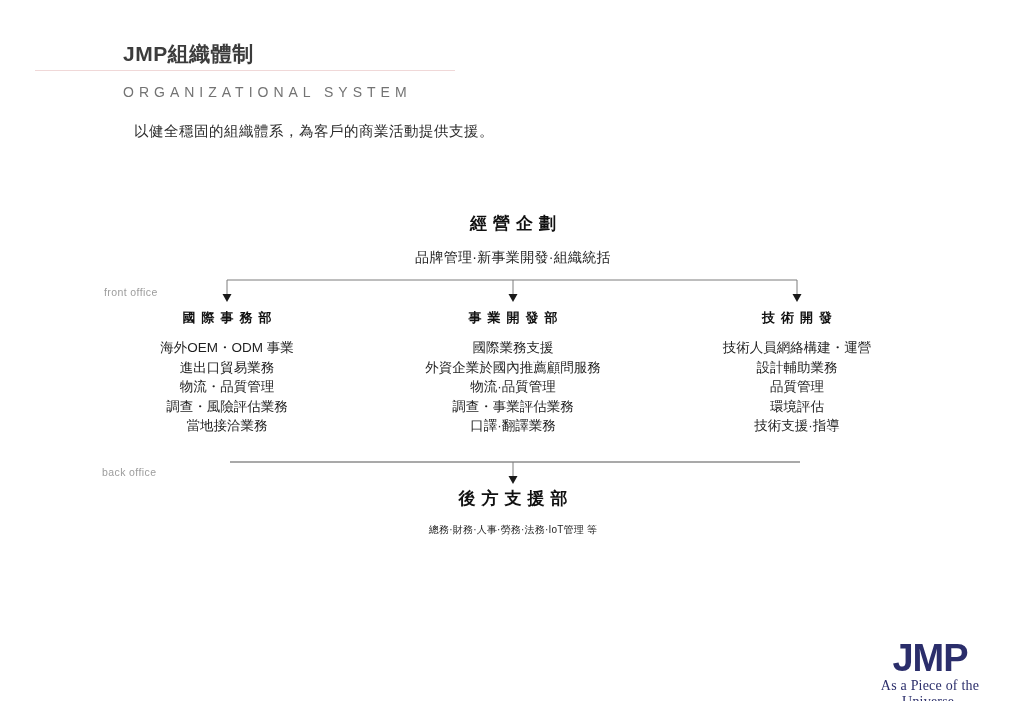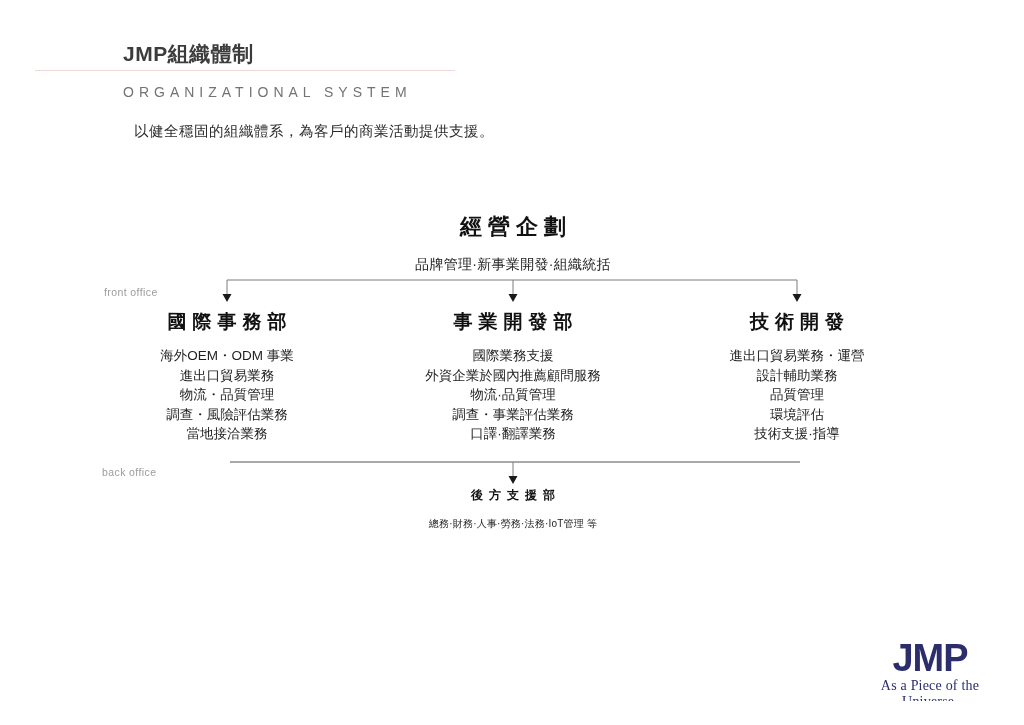--- a/index.html
+++ b/index.html
@@ -27,31 +27,31 @@
     left:123px;top:84px;
     font-size:14px;color:#737373;letter-spacing:5px;
   }
   .page-desc{
     left:134px;top:122px;
     font-size:14.5px;color:#2b2b2b;letter-spacing:0.5px;
   }
 
   
   .root-block{left:363px;top:212px;width:300px;text-align:center;}
-  .root-title{font-size:22px;font-weight:bold;letter-spacing:6px;text-indent:6px;color:#111;}
+  .root-title{font-size:17px;font-weight:bold;letter-spacing:6px;text-indent:6px;color:#111;}
   .root-sub{margin-top:14px;font-size:14px;color:#1f1f1f;letter-spacing:0.3px;}
 
   .office-label{font-size:10.5px;color:#9c9c9c;letter-spacing:0.4px;}
 
   .dept{width:300px;text-align:center;top:309px;}
-  .dept-title{font-size:19px;font-weight:bold;letter-spacing:6px;text-indent:6px;color:#111;}
+  .dept-title{font-size:13px;font-weight:bold;letter-spacing:6px;text-indent:6px;color:#111;}
   .dept-list{margin-top:11px;font-size:13.5px;line-height:19.5px;color:#1f1f1f;}
 
   .back-block{left:363px;top:487px;width:300px;text-align:center;}
-  .back-title{font-size:12px;font-weight:bold;letter-spacing:6px;text-indent:6px;color:#111;}
+  .back-title{font-size:17px;font-weight:bold;letter-spacing:6px;text-indent:6px;color:#111;}
   .back-sub{margin-top:13px;font-size:10px;color:#1f1f1f;letter-spacing:0.2px;}
 
   
   .logo-block{left:870px;top:638px;width:120px;text-align:center;}
   .logo-text{
     font-size:38px;font-weight:800;letter-spacing:-1px;
     color:#2b2e6b;line-height:40px;
   }
   .logo-tagline{
     font-family:"Liberation Serif","DejaVu Serif",serif;
@@ -111,21 +111,21 @@
       <div>外資企業於國內推薦顧問服務</div>
       <div>物流·品質管理</div>
       <div>調查・事業評估業務</div>
       <div>口譯·翻譯業務</div>
     </div>
   </div>
 
   <div class="abs dept" style="left:647px;">
     <div class="dept-title">技術開發</div>
     <div class="dept-list">
-      <div>進出口貿易業務・運營</div>
+      <div>技術人員網絡構建・運營</div>
       <div>設計輔助業務</div>
       <div>品質管理</div>
       <div>環境評估</div>
       <div>技術支援·指導</div>
     </div>
   </div>
 
   <div class="abs back-block">
     <div class="back-title">後方支援部</div>
     <div class="back-sub">總務·財務·人事·勞務·法務·IoT管理 等</div>

